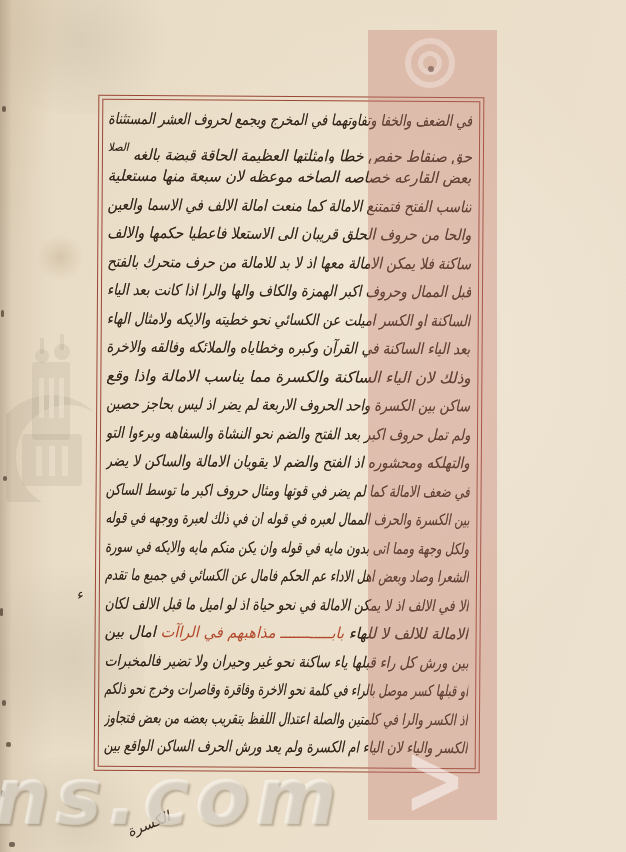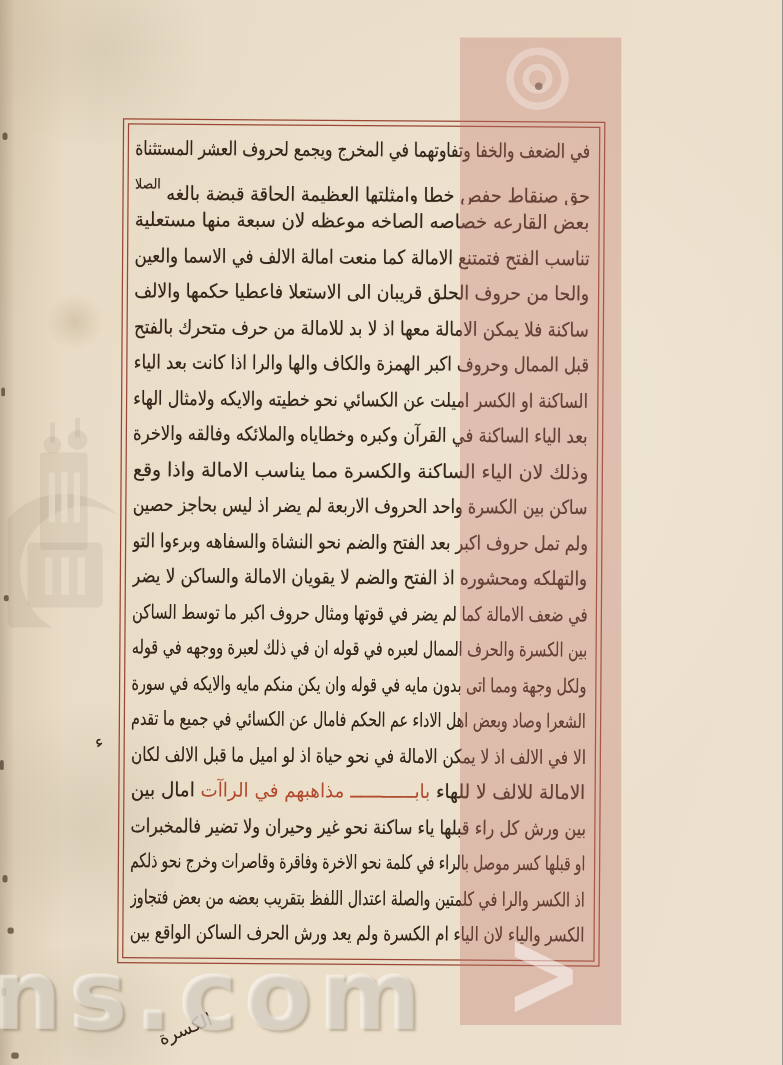--- a/index.html
+++ b/index.html
@@ -2,20 +2,21 @@
 <html lang="ar" style="--ink: #34251a; --red: #b2492c; --frame: #9a4736;"><head>
 <meta charset="utf-8">
 <style>
   html,body { margin:0; padding:0; background:#777; }
   .scan {
     position:relative; width:626px; height:852px; overflow:hidden;
     background:
       radial-gradient(ellipse 420px 500px at 58% 40%, rgba(255,252,242,0.25), rgba(0,0,0,0) 70%),
       linear-gradient(105deg, #e2d2b8 0%, #e9dcc6 10%, #ebdfca 55%, #ece1cf 100%);
     font-family:"DejaVu Sans", sans-serif;
+    font-style:italic;
   }
   
   .gutter {
     position:absolute; left:0; top:0; width:52px; height:100%;
     background: linear-gradient(to right, rgba(104,80,56,0.30), rgba(150,125,95,0.14) 12px, rgba(0,0,0,0) 52px);
     pointer-events:none;
   }
   .speck { position:absolute; background:rgba(58,38,26,0.62); border-radius:2px; }
   .stain { position:absolute; border-radius:50%;
     background: radial-gradient(circle, rgba(140,108,70,0.20), rgba(140,108,70,0) 70%); }

